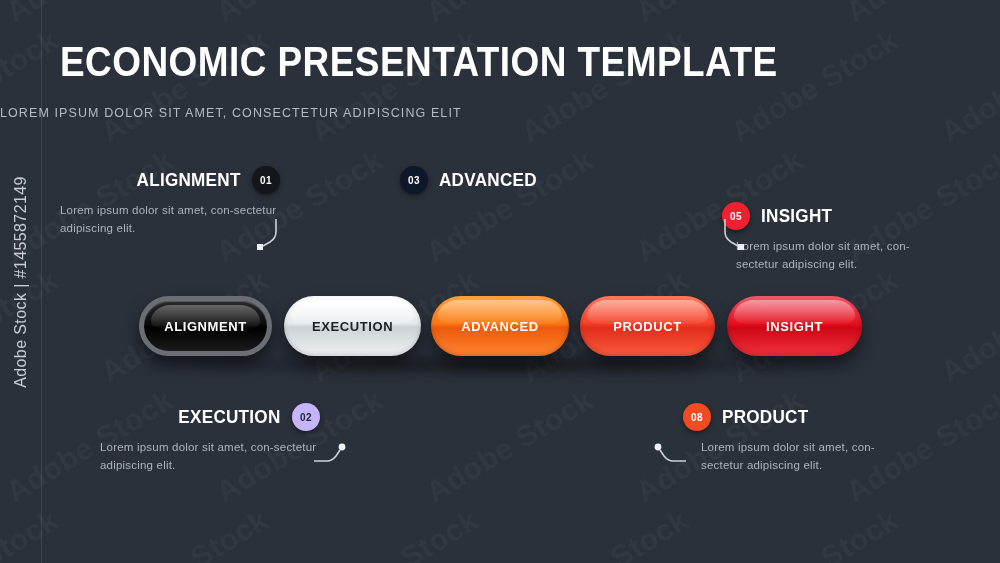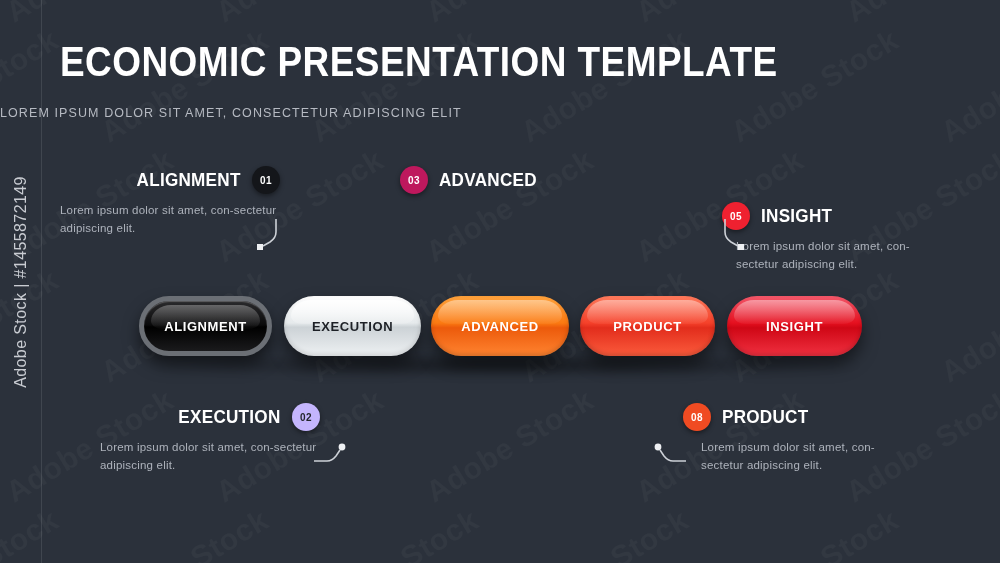--- a/index.html
+++ b/index.html
@@ -79,21 +79,21 @@
   .ta-right{ text-align:left; }
 
   .badge{
     width:28px; height:28px; border-radius:50%;
     display:flex; align-items:center; justify-content:center;
     font-size:10px; font-weight:bold; letter-spacing:0.4px;
     flex:0 0 auto;
   }
   .badge-01{ background:#14161a; color:#ffffff; box-shadow:0 2px 5px rgba(0,0,0,.45);}
   .badge-02{ background:#c4b5fd; color:#23262c; box-shadow:0 2px 5px rgba(0,0,0,.45);}
-  .badge-03{ background:#be185d; color:#ffffff; box-shadow:0 2px 5px rgba(0,0,0,.45);}
+  .badge-03{ background:#0f172a; color:#ffffff; box-shadow:0 2px 5px rgba(0,0,0,.45);}
   .badge-04{ background:#f04b22; color:#ffffff; box-shadow:0 2px 5px rgba(0,0,0,.45);}
   .badge-05{ background:#ef2130; color:#ffffff; box-shadow:0 2px 5px rgba(0,0,0,.45);}
 
   
   .connector{ position:absolute; z-index:4; }
 
   
   #pill-row{
     position:absolute; left:0; right:0; top:296px; height:60px; z-index:6;
   }

